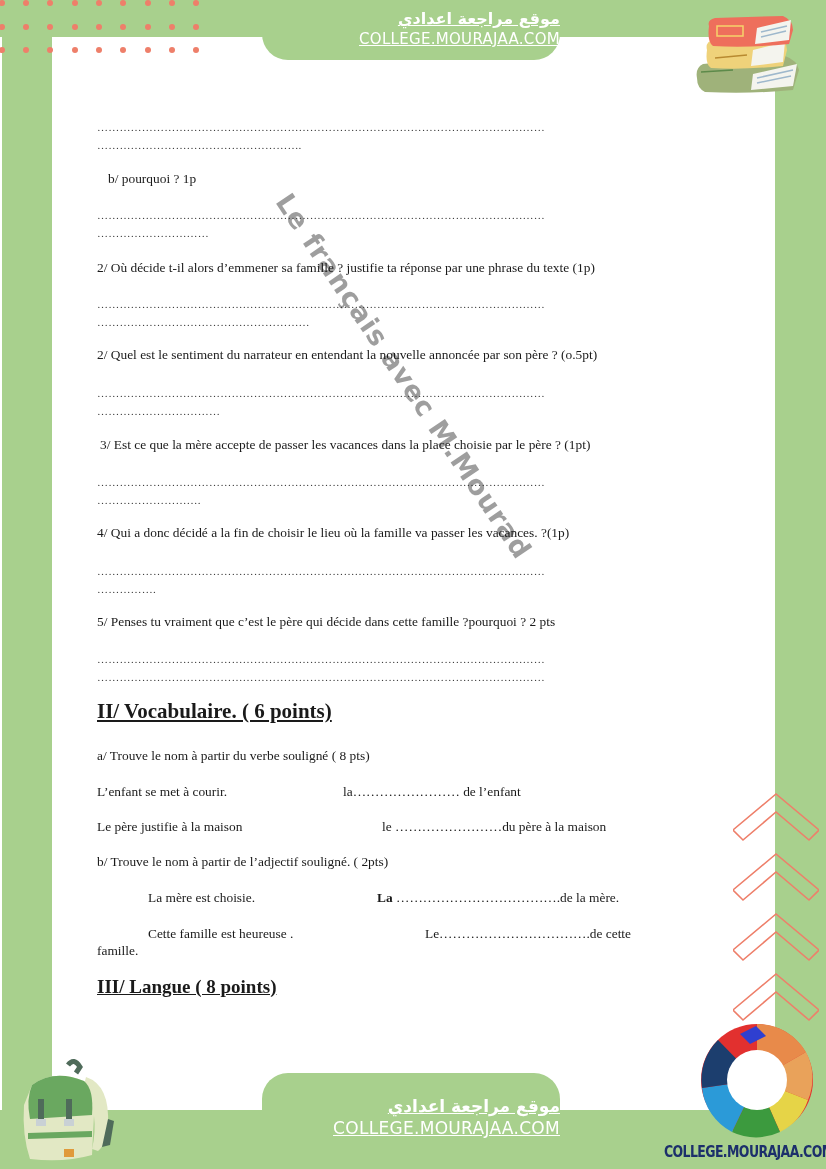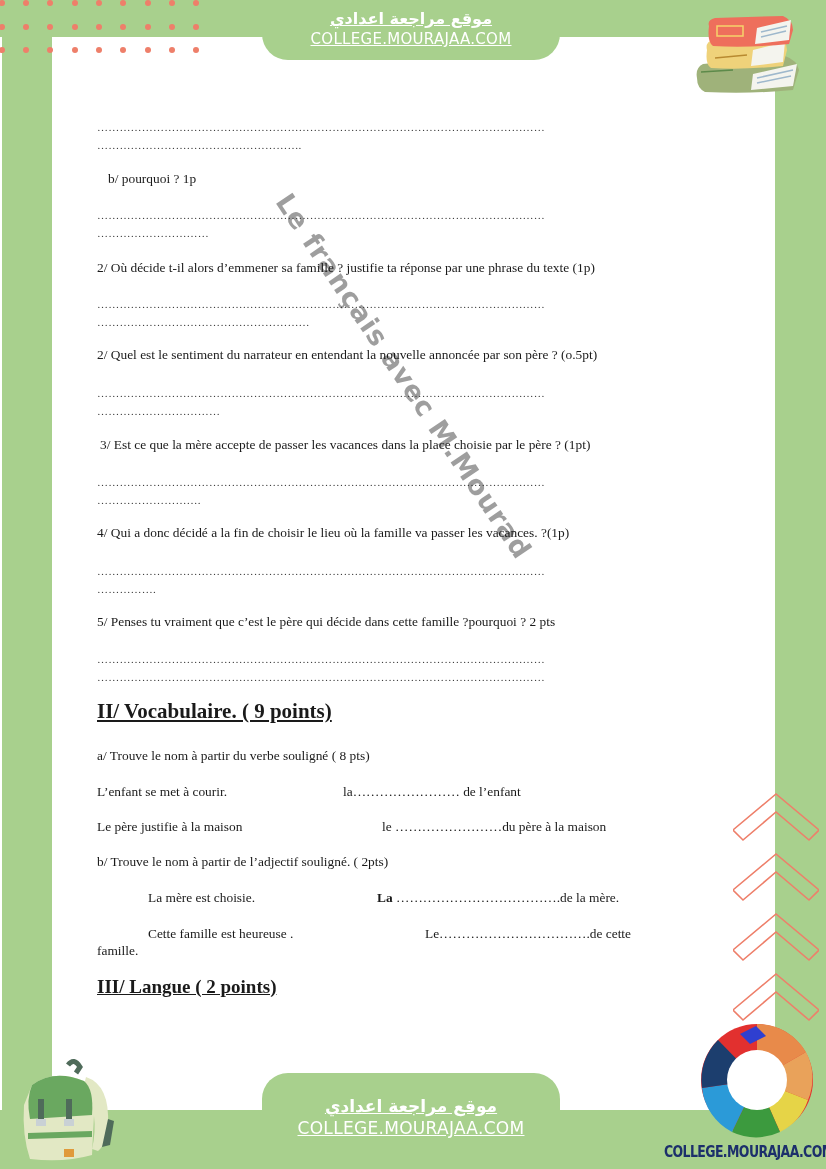--- a/index.html
+++ b/index.html
@@ -16,21 +16,21 @@
   .frame-bottom { position: absolute; left: 0; top: 1110px; width: 826px; height: 59px; }
   .tab-top {
     position: absolute; left: 262px; top: 0; width: 298px; height: 60px;
     border-radius: 0 0 26px 26px;
   }
   .tab-bottom {
     position: absolute; left: 262px; top: 1073px; width: 298px; height: 96px;
     border-radius: 26px 26px 0 0;
   }
   .brand {
-    position: absolute; left: 262px; width: 298px; text-align: center;
+    position: absolute; left: 262px; width: 298px; text-align: right;
     color: #ffffff; font-family: "DejaVu Sans", sans-serif;
   }
   .brand .ar { display:block; font-size: 16px; font-weight: bold; text-decoration: underline; line-height: 20px; }
   .brand .en { display:block; font-size: 15px; text-decoration: underline; line-height: 20px; letter-spacing: 0.3px; }
   .brand-top { top: 9px; }
   .brand-bottom { top: 1096px; }
   .brand-bottom .ar { font-size: 17px; }
   .brand-bottom .en { font-size: 17px; line-height: 24px; }
 
   .dots { position: absolute; left: 0; top: 0; width: 210px; height: 60px; }
@@ -151,40 +151,40 @@
   <div class="abs" style="top:410px;left:0">4/ Qui a donc décidé a la fin de choisir le lieu où la famille va passer  les vacances. ?(1p)</div>
 
   <div class="abs dotline" style="top:448px;width:565px">…………………………………………………………………………………………………………</div>
   <div class="abs dotline" style="top:466px">…………….</div>
 
   <div class="abs" style="top:499px;left:0">5/ Penses tu vraiment que c’est le père qui décide dans cette famille ?pourquoi ?  2 pts</div>
 
   <div class="abs dotline" style="top:536px;width:565px">…………………………………………………………………………………………………………</div>
   <div class="abs dotline" style="top:554px;width:565px">…………………………………………………………………………………………………………</div>
 
-  <div class="abs section-title" style="top:588px;left:0">II/  Vocabulaire. ( 9 points)</div>
+  <div class="abs section-title" style="top:588px;left:0">II/  Vocabulaire. ( 6 points)</div>
 
   <div class="abs" style="top:633px;left:0">a/  Trouve le nom à partir du verbe souligné ( 8 pts)</div>
 
   <div class="abs" style="top:669px;left:0"><span>L’enfant se met à </span><span class="u">courir.</span></div>
   <div class="abs" style="top:669px;left:246px">la……………………   de l’enfant</div>
 
   <div class="abs" style="top:704px;left:0"><span>Le père </span><span class="u">justifie</span><span> à la maison</span></div>
   <div class="abs" style="top:704px;left:285px">le  ……………………du père à la maison</div>
 
   <div class="abs" style="top:739px;left:0">b/ Trouve le nom à partir de l’adjectif souligné. ( 2pts)</div>
 
   <div class="abs" style="top:775px;left:51px"><span>La mère est </span><span class="u">choisie</span><span>.</span></div>
   <div class="abs" style="top:775px;left:280px"><b>La</b><span> ……………………………….de la mère.</span></div>
 
   <div class="abs" style="top:811px;left:51px"><span>Cette  famille est  </span><span class="u">heureuse </span><span>.</span></div>
   <div class="abs" style="top:811px;left:328px">Le…………………………….de cette</div>
   <div class="abs" style="top:828px;left:0">famille.</div>
 
-  <div class="abs section-title" style="top:864px;left:0;font-size:19px">III/ Langue  ( 2 points)</div>
+  <div class="abs section-title" style="top:864px;left:0;font-size:19px">III/ Langue  ( 8 points)</div>
 </div>
 
 <svg class="chevrons" viewBox="0 0 86 250" fill="none" stroke="#ee7f6a" stroke-width="1.6">
   <g id="chev">
       <path d="M43 2 L0 38 L10 48 L43 20 L76 48 L86 38 Z"></path>
     </g>
   <path d="M43 62 L0 98 L10 108 L43 80 L76 108 L86 98 Z"></path>
   <path d="M43 122 L0 158 L10 168 L43 140 L76 168 L86 158 Z"></path>
   <path d="M43 182 L0 218 L10 228 L43 200 L76 228 L86 218 Z"></path>
 </svg>

